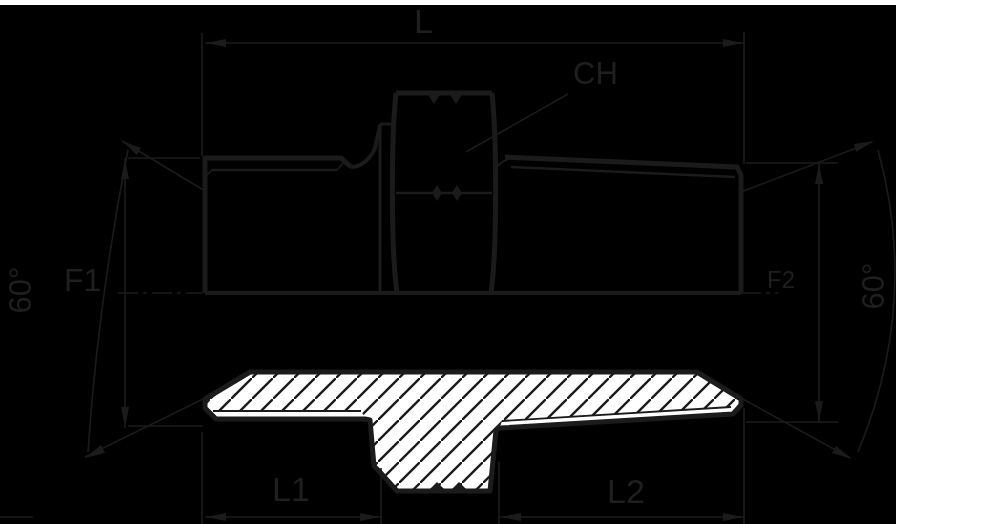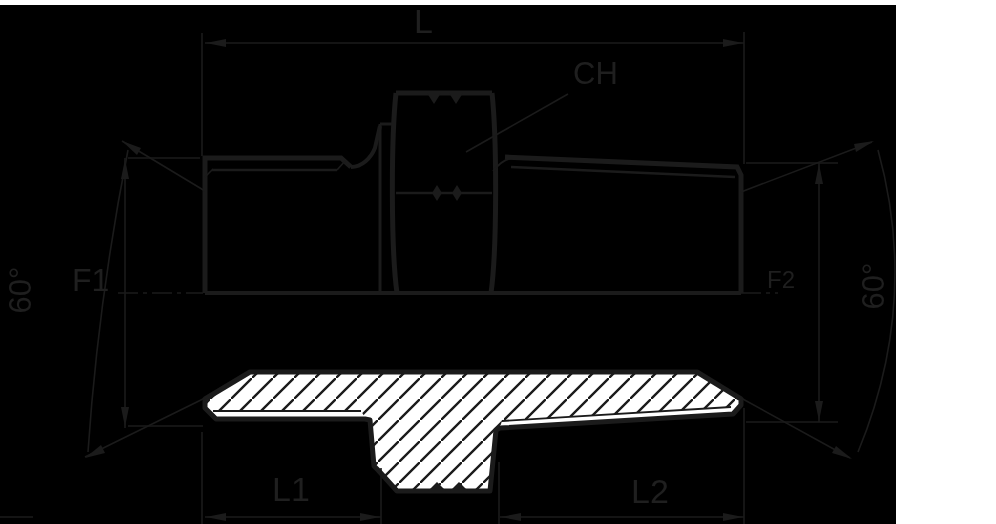--- a/index.html
+++ b/index.html
@@ -5,24 +5,24 @@
   html,body{margin:0;padding:0;background:#000;}
   #stage{position:relative;width:996px;height:524px;background:#000;overflow:hidden;
          font-family:"Liberation Sans",sans-serif;}
   .margin-strip{position:absolute;background:#fff;}
   #strip-top{left:0;top:0;width:996px;height:5px;}
   #strip-right{left:896px;top:0;width:100px;height:524px;}
   svg{position:absolute;left:0;top:0;}
   .lbl{position:absolute;color:#1f1f1f;white-space:nowrap;}
   #lbl-l   {left:414px;top:2px;  font-size:34px;}
   #lbl-ch  {left:573px;top:56px; font-size:31px;}
-  #lbl-f1  {left:64px; top:262px;font-size:32px;margin-left:8px;}
+  #lbl-f1  {left:64px; top:262px;font-size:32px;}
   #lbl-f2  {left:767px;top:266px;font-size:24px;}
   #lbl-l1  {left:272px;top:470px;font-size:34px;text-align:center;}
-  #lbl-l2  {left:607px;top:472px;font-size:34px;margin-left:24px;}
+  #lbl-l2  {left:607px;top:472px;font-size:34px;}
   .angle{width:90px;height:34px;text-align:center;font-size:31px;line-height:34px;}
   #lbl-angle-left {left:-24px;top:273px;transform:rotate(-90deg);}
   #lbl-angle-right{left:829px;top:269px;transform:rotate(-90deg);}
   #watermark{left:497px;top:263px;transform:translate(-50%,-50%);
              font-family:"Liberation Serif",serif;font-weight:bold;font-size:29px;
              letter-spacing:1px;color:#1c1c1c;-webkit-text-stroke:1.3px #949494;}
 </style>
 </head>
 <body>
 

